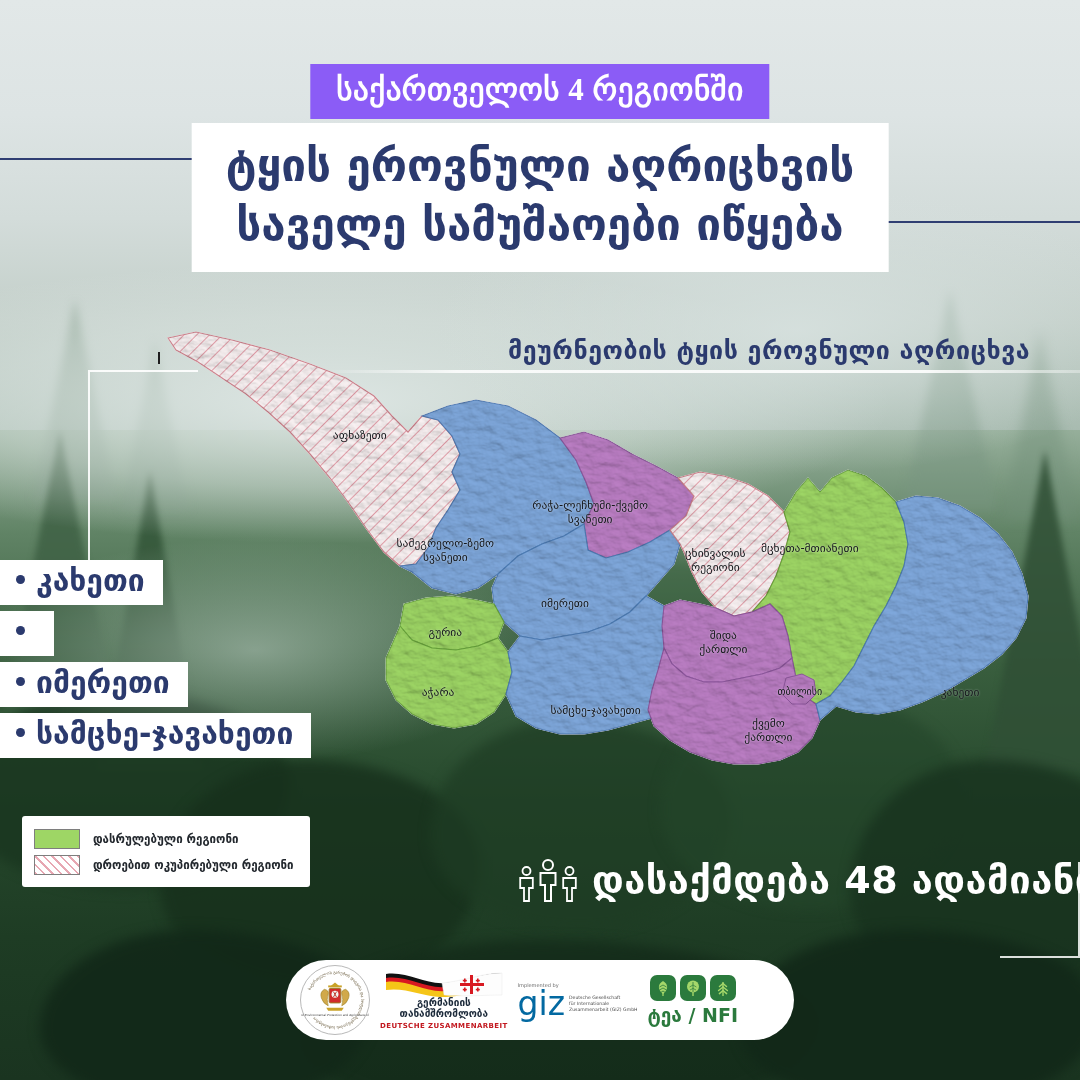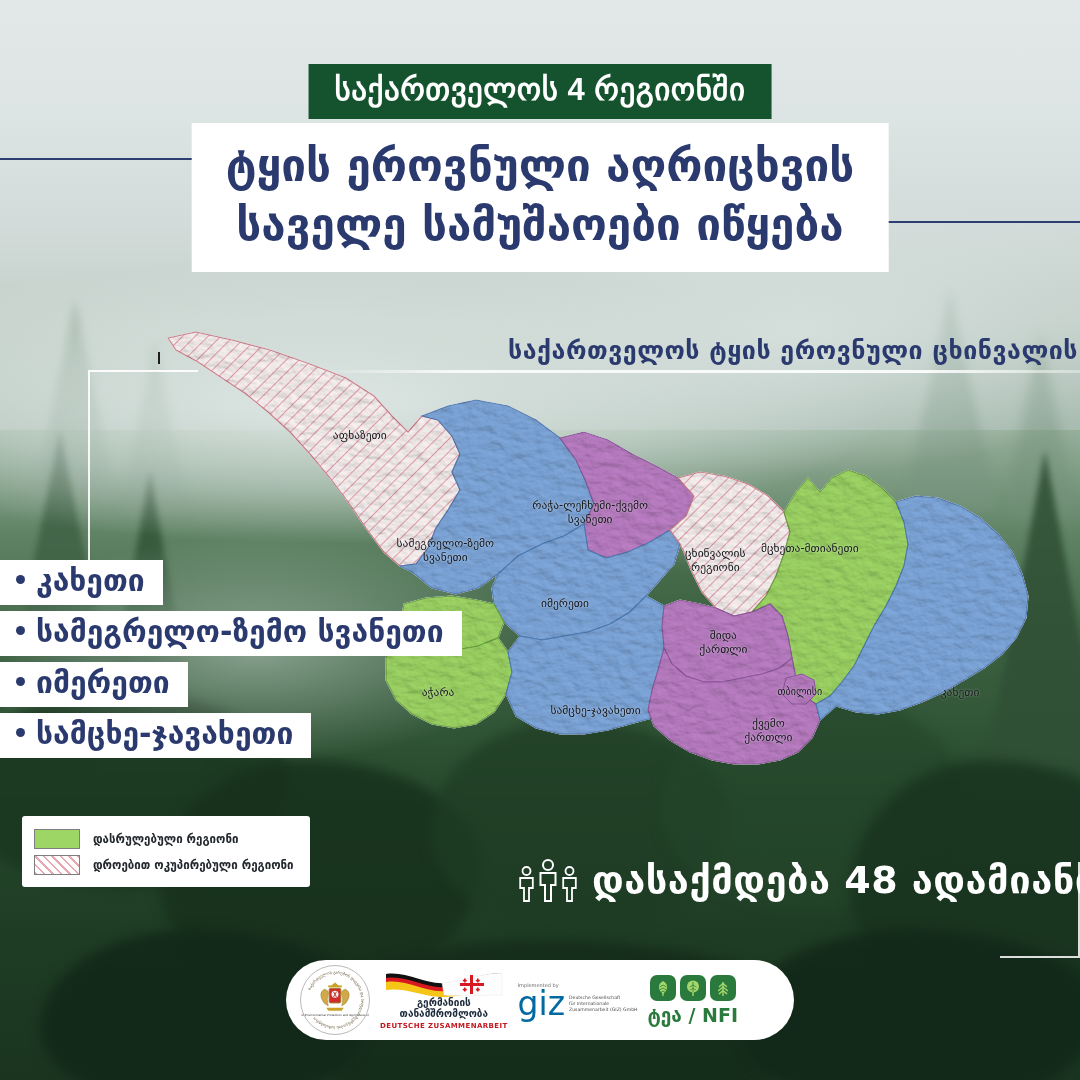--- a/index.html
+++ b/index.html
@@ -48,23 +48,23 @@
     position:absolute; border-radius:46% 54% 50% 50%/55% 45% 55% 45%;
     filter:blur(6px);
   }
 
   
   #hline-left  { position:absolute; left:0; top:158px; width:262px; height:2px; background:#2f3e72; }
   #hline-right { position:absolute; left:818px; top:221px; width:262px; height:2px; background:#2f3e72; }
 
   #eyebrow {
     position:absolute; left:50%; transform:translateX(-50%); top:64px;
-    background:#14532d; color:#ffffff;
+    background:#8b5cf6; color:#ffffff;
     padding:7px 26px 11px; font-size:31px; letter-spacing:.5px;
-    font-family:Liberation Sans, sans-serif; font-weight:700; white-space:nowrap;
+    font-family:Liberation Serif, serif; font-weight:700; white-space:nowrap;
   }
   #title {
     position:absolute; left:50%; transform:translateX(-50%); top:123px;
     background:#ffffff; color:#2b3a6e;
     padding:14px 34px 18px; text-align:center; white-space:nowrap;
     font-size:44px; line-height:1.33; font-weight:700;
   }
 
   
   #map-title {
@@ -206,21 +206,21 @@
 <div id="hline-left"></div>
 <div id="hline-right"></div>
 
 <div id="eyebrow">საქართველოს 4 რეგიონში</div>
 
 <div id="title">
   <div>ტყის ეროვნული აღრიცხვის</div>
   <div>საველე სამუშაოები იწყება</div>
 </div>
 
-<div id="map-title">საქართველოს ტყის ეროვნული ცხინვალის</div>
+<div id="map-title">მეურნეობის ტყის ეროვნული აღრიცხვა</div>
 <div id="map-underline"></div>
 <div id="bracket-map"></div>
 <div id="tick-map"></div>
 <div id="bracket-stat"></div>
 
 <div id="mapwrap">
   <svg viewBox="0 0 900 460">
     <defs>
       <pattern id="hatchpat" width="9" height="9" patternTransform="rotate(45)" patternUnits="userSpaceOnUse">
         <rect width="9" height="9" fill="#f9f1f2"></rect>
@@ -322,21 +322,21 @@
   <div class="rlabel" style="left:71.1%;top:80.9%;font-size:10px;">თბილისი</div>
   <div class="rlabel" style="left:67.6%;top:89.1%;">
     <div>ქვემო</div>
     <div>ქართლი</div>
   </div>
   <div class="rlabel" style="left:88.9%;top:80.9%;">კახეთი</div>
 </div>
 
 <div id="bullets">
   <div><span class="bline"><span class="dot"></span><span>კახეთი</span></span></div>
-  <div><span class="bline"><span class="dot"></span><span>სამეგრელო-ზემო სვანეთი</span></span></div>
+  <div><span class="bline"><span class="dot"></span></span></div>
   <div><span class="bline"><span class="dot"></span><span>იმერეთი</span></span></div>
   <div><span class="bline"><span class="dot"></span><span>სამცხე-ჯავახეთი</span></span></div>
 </div>
 
 <div id="legend">
   <div class="lrow">
     <span class="sw green"></span>
     <span class="ltxt">დასრულებული რეგიონი</span>
   </div>
   <div class="lrow">

